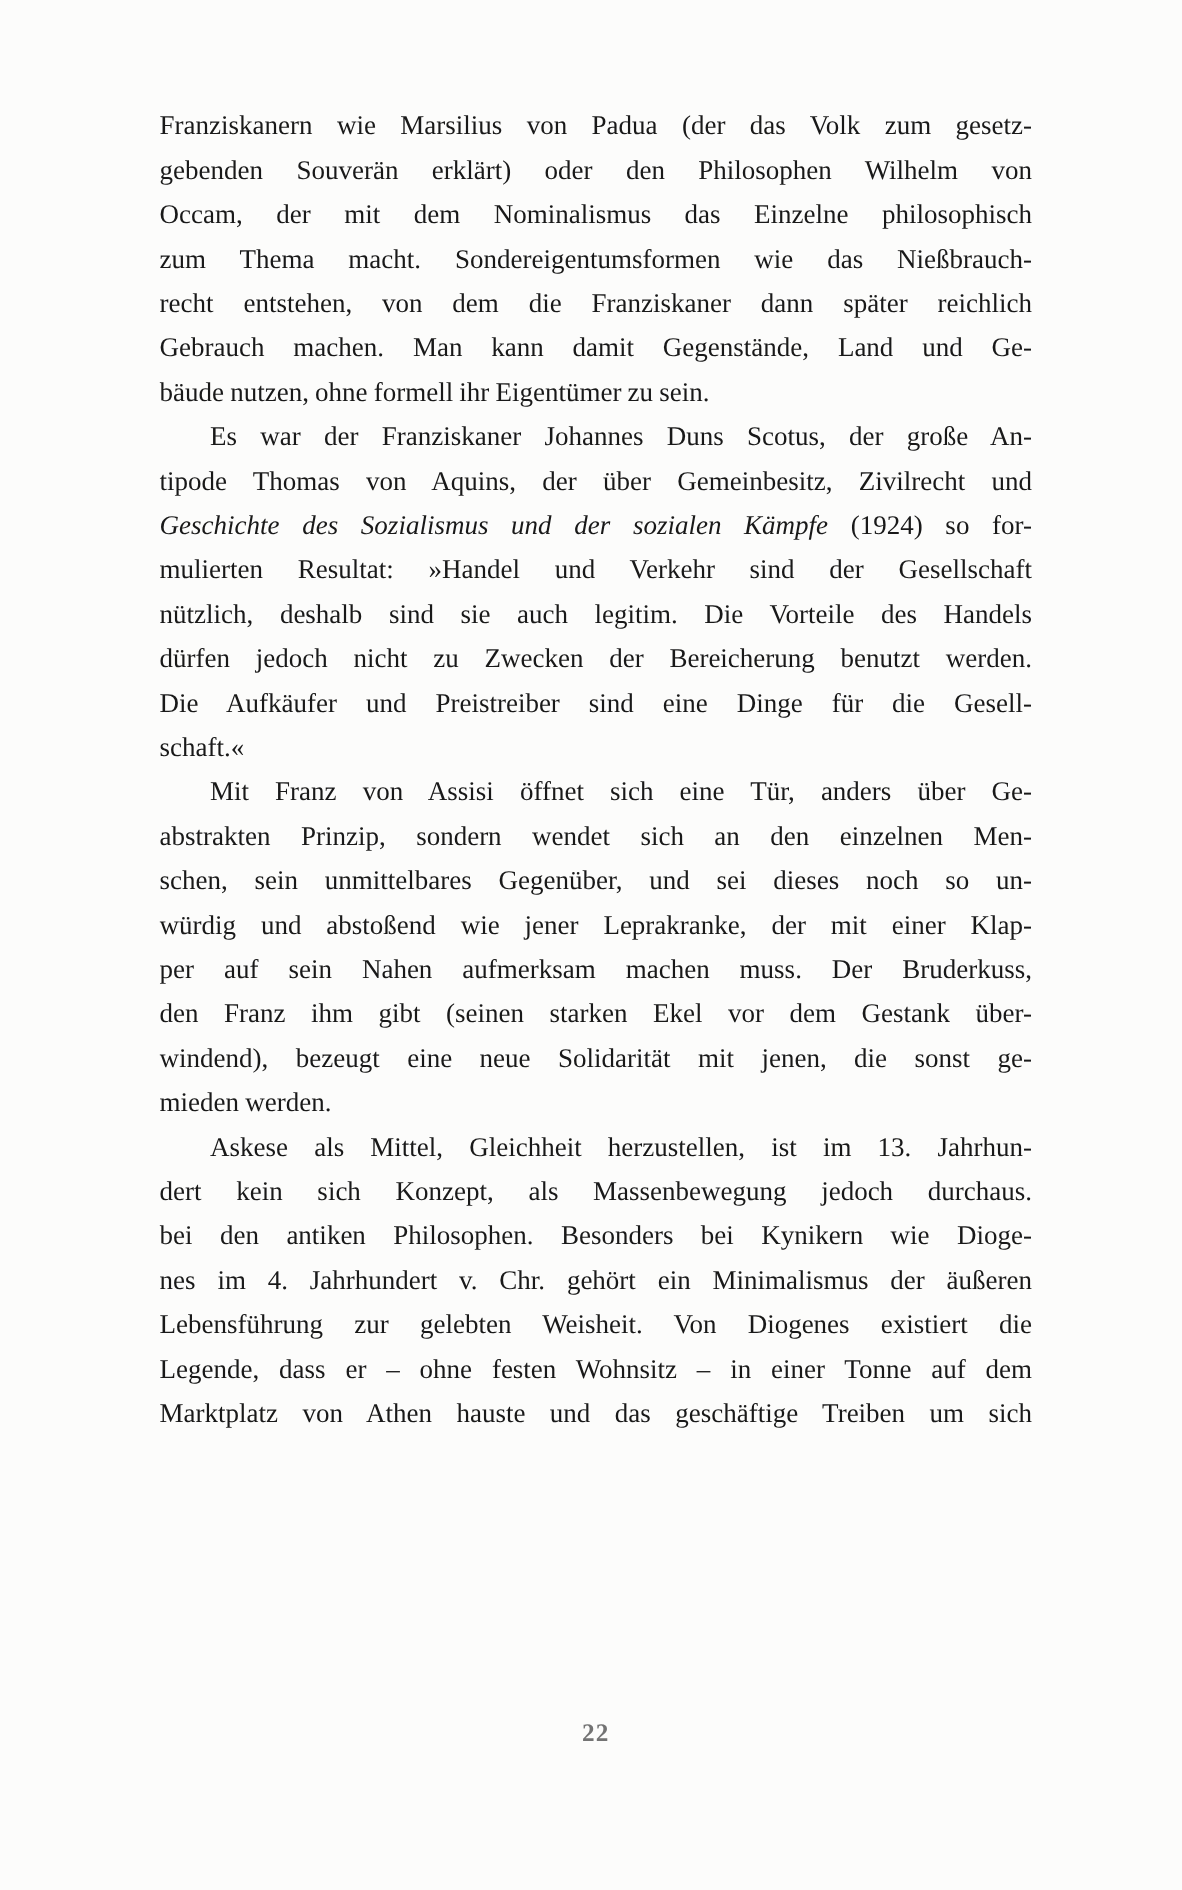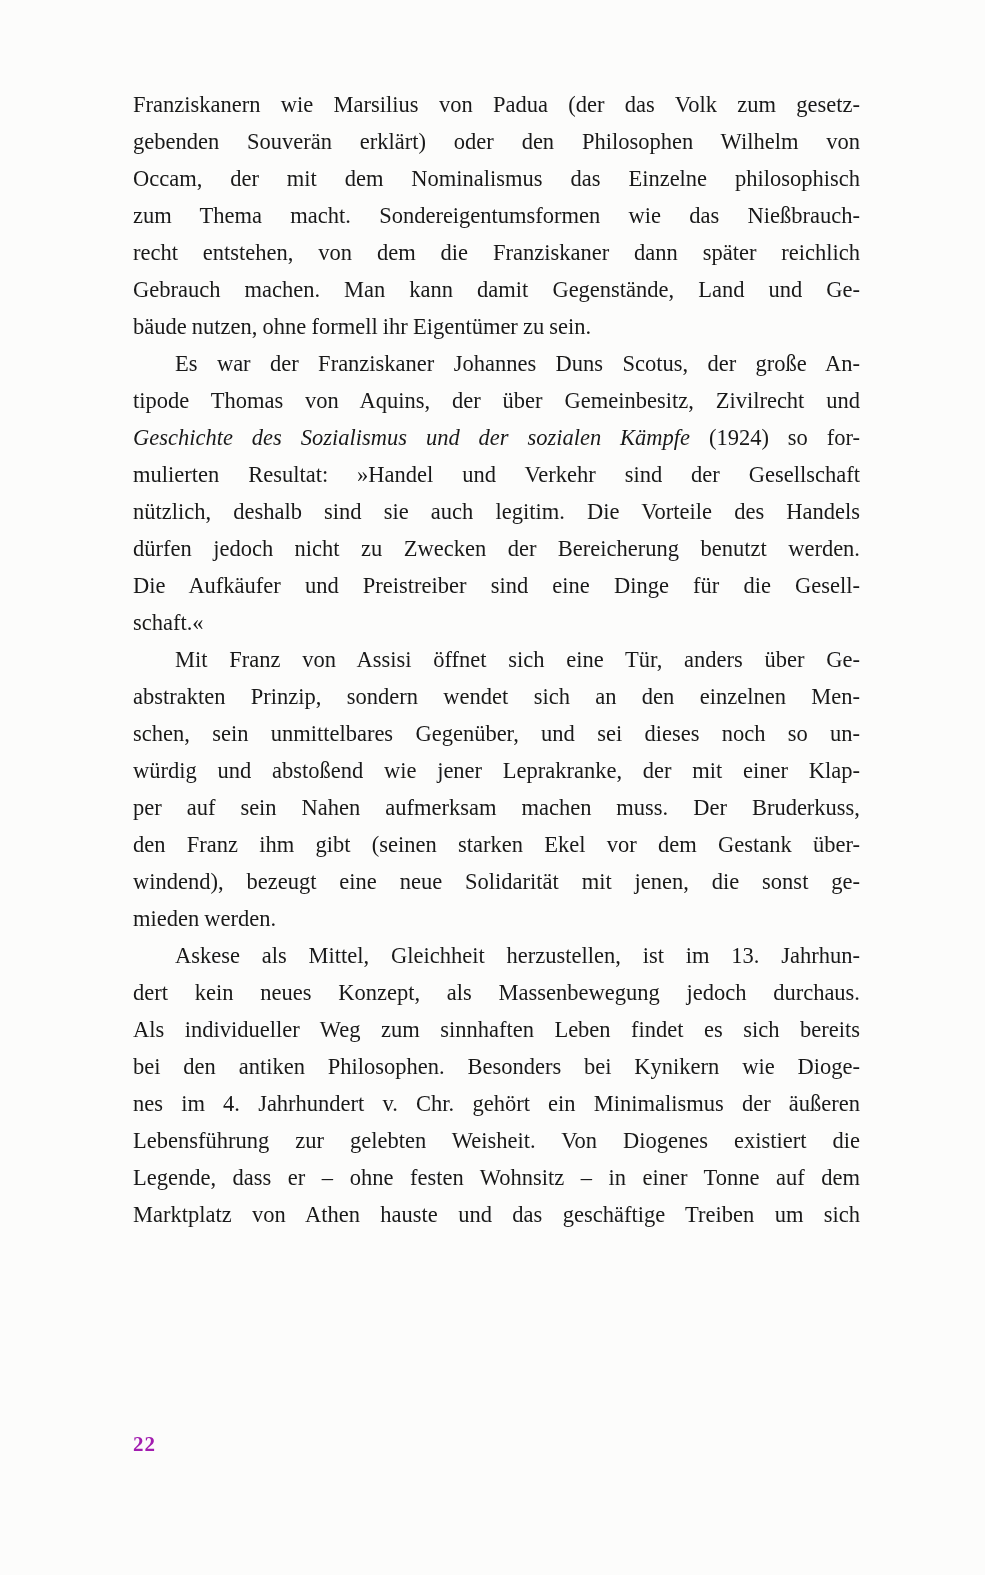--- a/index.html
+++ b/index.html
@@ -43,25 +43,25 @@
     padding-left: 42px;
   }
   .it {
     font-style: italic;
   }
   .page-number {
     position: absolute;
     left: 133px;
     top: 1432px;
     width: 727px;
-    text-align: left;
+    text-align: center;
     font-size: 21px;
     font-weight: bold;
     letter-spacing: 1px;
-    color: #a21caf;
+    color: #737373;
   }
 </style>
 </head>
 <body>
 
 <div class="text-block">
     <div class="paragraph">
       <div class="line"><span>Franziskanern wie Marsilius von Padua (der das Volk zum gesetz-</span></div>
       <div class="line"><span>gebenden Souverän erklärt) oder den Philosophen Wilhelm von</span></div>
       <div class="line"><span>Occam, der mit dem Nominalismus das Einzelne philosophisch</span></div>
@@ -85,22 +85,21 @@
       <div class="line"><span>abstrakten Prinzip, sondern wendet sich an den einzelnen Men-</span></div>
       <div class="line"><span>schen, sein unmittelbares Gegenüber, und sei dieses noch so un-</span></div>
       <div class="line"><span>würdig und abstoßend wie jener Leprakranke, der mit einer Klap-</span></div>
       <div class="line"><span>per auf sein Nahen aufmerksam machen muss. Der Bruderkuss,</span></div>
       <div class="line"><span>den Franz ihm gibt (seinen starken Ekel vor dem Gestank über-</span></div>
       <div class="line"><span>windend), bezeugt eine neue Solidarität mit jenen, die sonst ge-</span></div>
       <div class="line last"><span>mieden werden.</span></div>
     </div>
     <div class="paragraph">
       <div class="line indent"><span>Askese als Mittel, Gleichheit herzustellen, ist im 13. Jahrhun-</span></div>
-      <div class="line"><span>dert kein neues Konzept, als Massenbewegung jedoch durchaus.</span></div>
-      <div class="line"><span>Als individueller Weg zum sinnhaften Leben findet es sich bereits</span></div>
+      <div class="line"><span>dert kein sich Konzept, als Massenbewegung jedoch durchaus.</span></div>
       <div class="line"><span>bei den antiken Philosophen. Besonders bei Kynikern wie Dioge-</span></div>
       <div class="line"><span>nes im 4. Jahrhundert v. Chr. gehört ein Minimalismus der äußeren</span></div>
       <div class="line"><span>Lebensführung zur gelebten Weisheit. Von Diogenes existiert die</span></div>
       <div class="line"><span>Legende, dass er – ohne festen Wohnsitz – in einer Tonne auf dem</span></div>
       <div class="line"><span>Marktplatz von Athen hauste und das geschäftige Treiben um sich</span></div>
     </div>
   </div>
 
 <div class="page-number">22</div>
 

